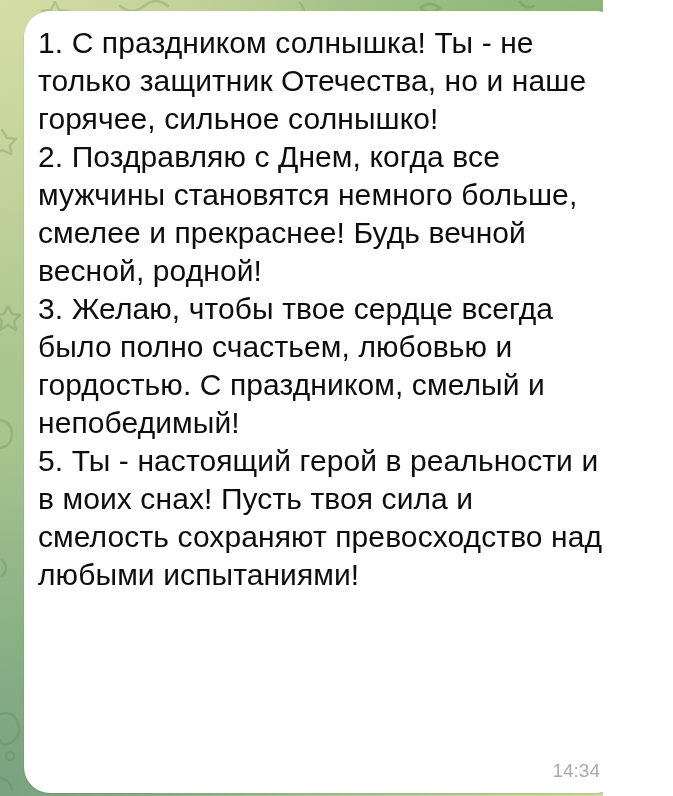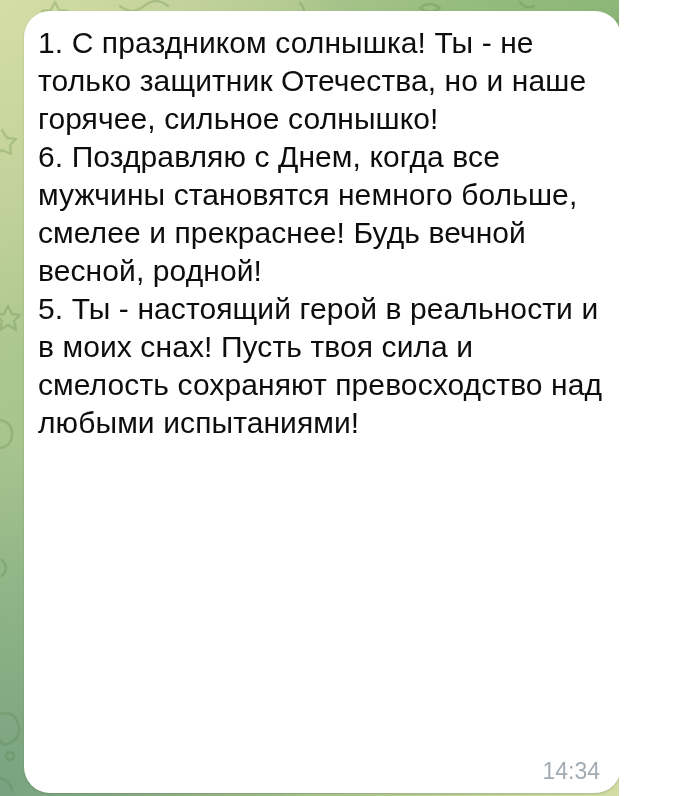--- a/index.html
+++ b/index.html
@@ -14,21 +14,20 @@
     position: relative;
     width: 603px;
     height: 796px;
     background:
       radial-gradient(55% 45% at 0% 0%,   rgba(214,222,166,0.95) 0%, rgba(214,222,166,0) 100%),
       radial-gradient(60% 50% at 100% 18%, rgba(128,176,108,0.95) 0%, rgba(128,176,108,0) 100%),
       radial-gradient(55% 45% at 100% 100%, rgba(213,222,166,0.95) 0%, rgba(213,222,166,0) 100%),
       radial-gradient(50% 45% at 0% 100%, rgba(118,160,127,0.95) 0%, rgba(118,160,127,0) 100%),
       linear-gradient(135deg, #b9cc93 0%, #9cc08b 55%, #a9c492 100%);
     overflow: hidden;
-    padding-left: 16px;
   }
   .doodles {
     position: absolute;
     left: 0; top: 0;
     width: 673px; height: 796px;
   }
   .doodles path, .doodles circle, .doodles ellipse, .doodles rect {
     fill: none;
     stroke: rgba(84,126,64,0.26);
     stroke-width: 2.4;
@@ -51,21 +50,21 @@
     font-size: 30px;
     line-height: 38px;
     color: #0d0d0d;
     letter-spacing: 0.1px;
   }
   .msg-paragraph { margin: 0; }
   .timestamp {
     position: absolute;
     right: 21px;
     bottom: 9px;
-    font-size: 23px;
+    font-size: 19px;
     line-height: 26px;
     color: #a3abb3;
     user-select: none;
   }
 </style>
 </head>
 <body>
 
 <div class="chat">
 
@@ -144,19 +143,20 @@
     <g>
       <path d="M0 714 q14 -4 18 10 q4 12 -6 18 q-10 6 -12 -2"></path>
       <circle cx="10" cy="756" r="4"></circle>
       <path d="M0 778 q10 2 12 12"></path>
     </g>
   </svg>
 
   <div class="bubble">
     <div class="msg-text">
       <p class="msg-paragraph">1. С праздником солнышка! Ты - не только защитник Отечества, но и наше горячее, сильное солнышко!</p>
-      <p class="msg-paragraph">6. Поздравляю с Днем, когда все мужчины становятся немного больше, смелее и прекраснее! Будь вечной весной, родной!</p>
+      <p class="msg-paragraph">2. Поздравляю с Днем, когда все мужчины становятся немного больше, смелее и прекраснее! Будь вечной весной, родной!</p>
+      <p class="msg-paragraph">3. Желаю, чтобы твое сердце всегда было полно счастьем, любовью и гордостью. С праздником, смелый и непобедимый!</p>
       <p class="msg-paragraph">5. Ты - настоящий герой в реальности и в моих снах! Пусть твоя сила и смелость сохраняют превосходство над любыми испытаниями!</p>
     </div>
     <span class="timestamp">14:34</span>
   </div>
 
 </div>
 
 </body></html>

